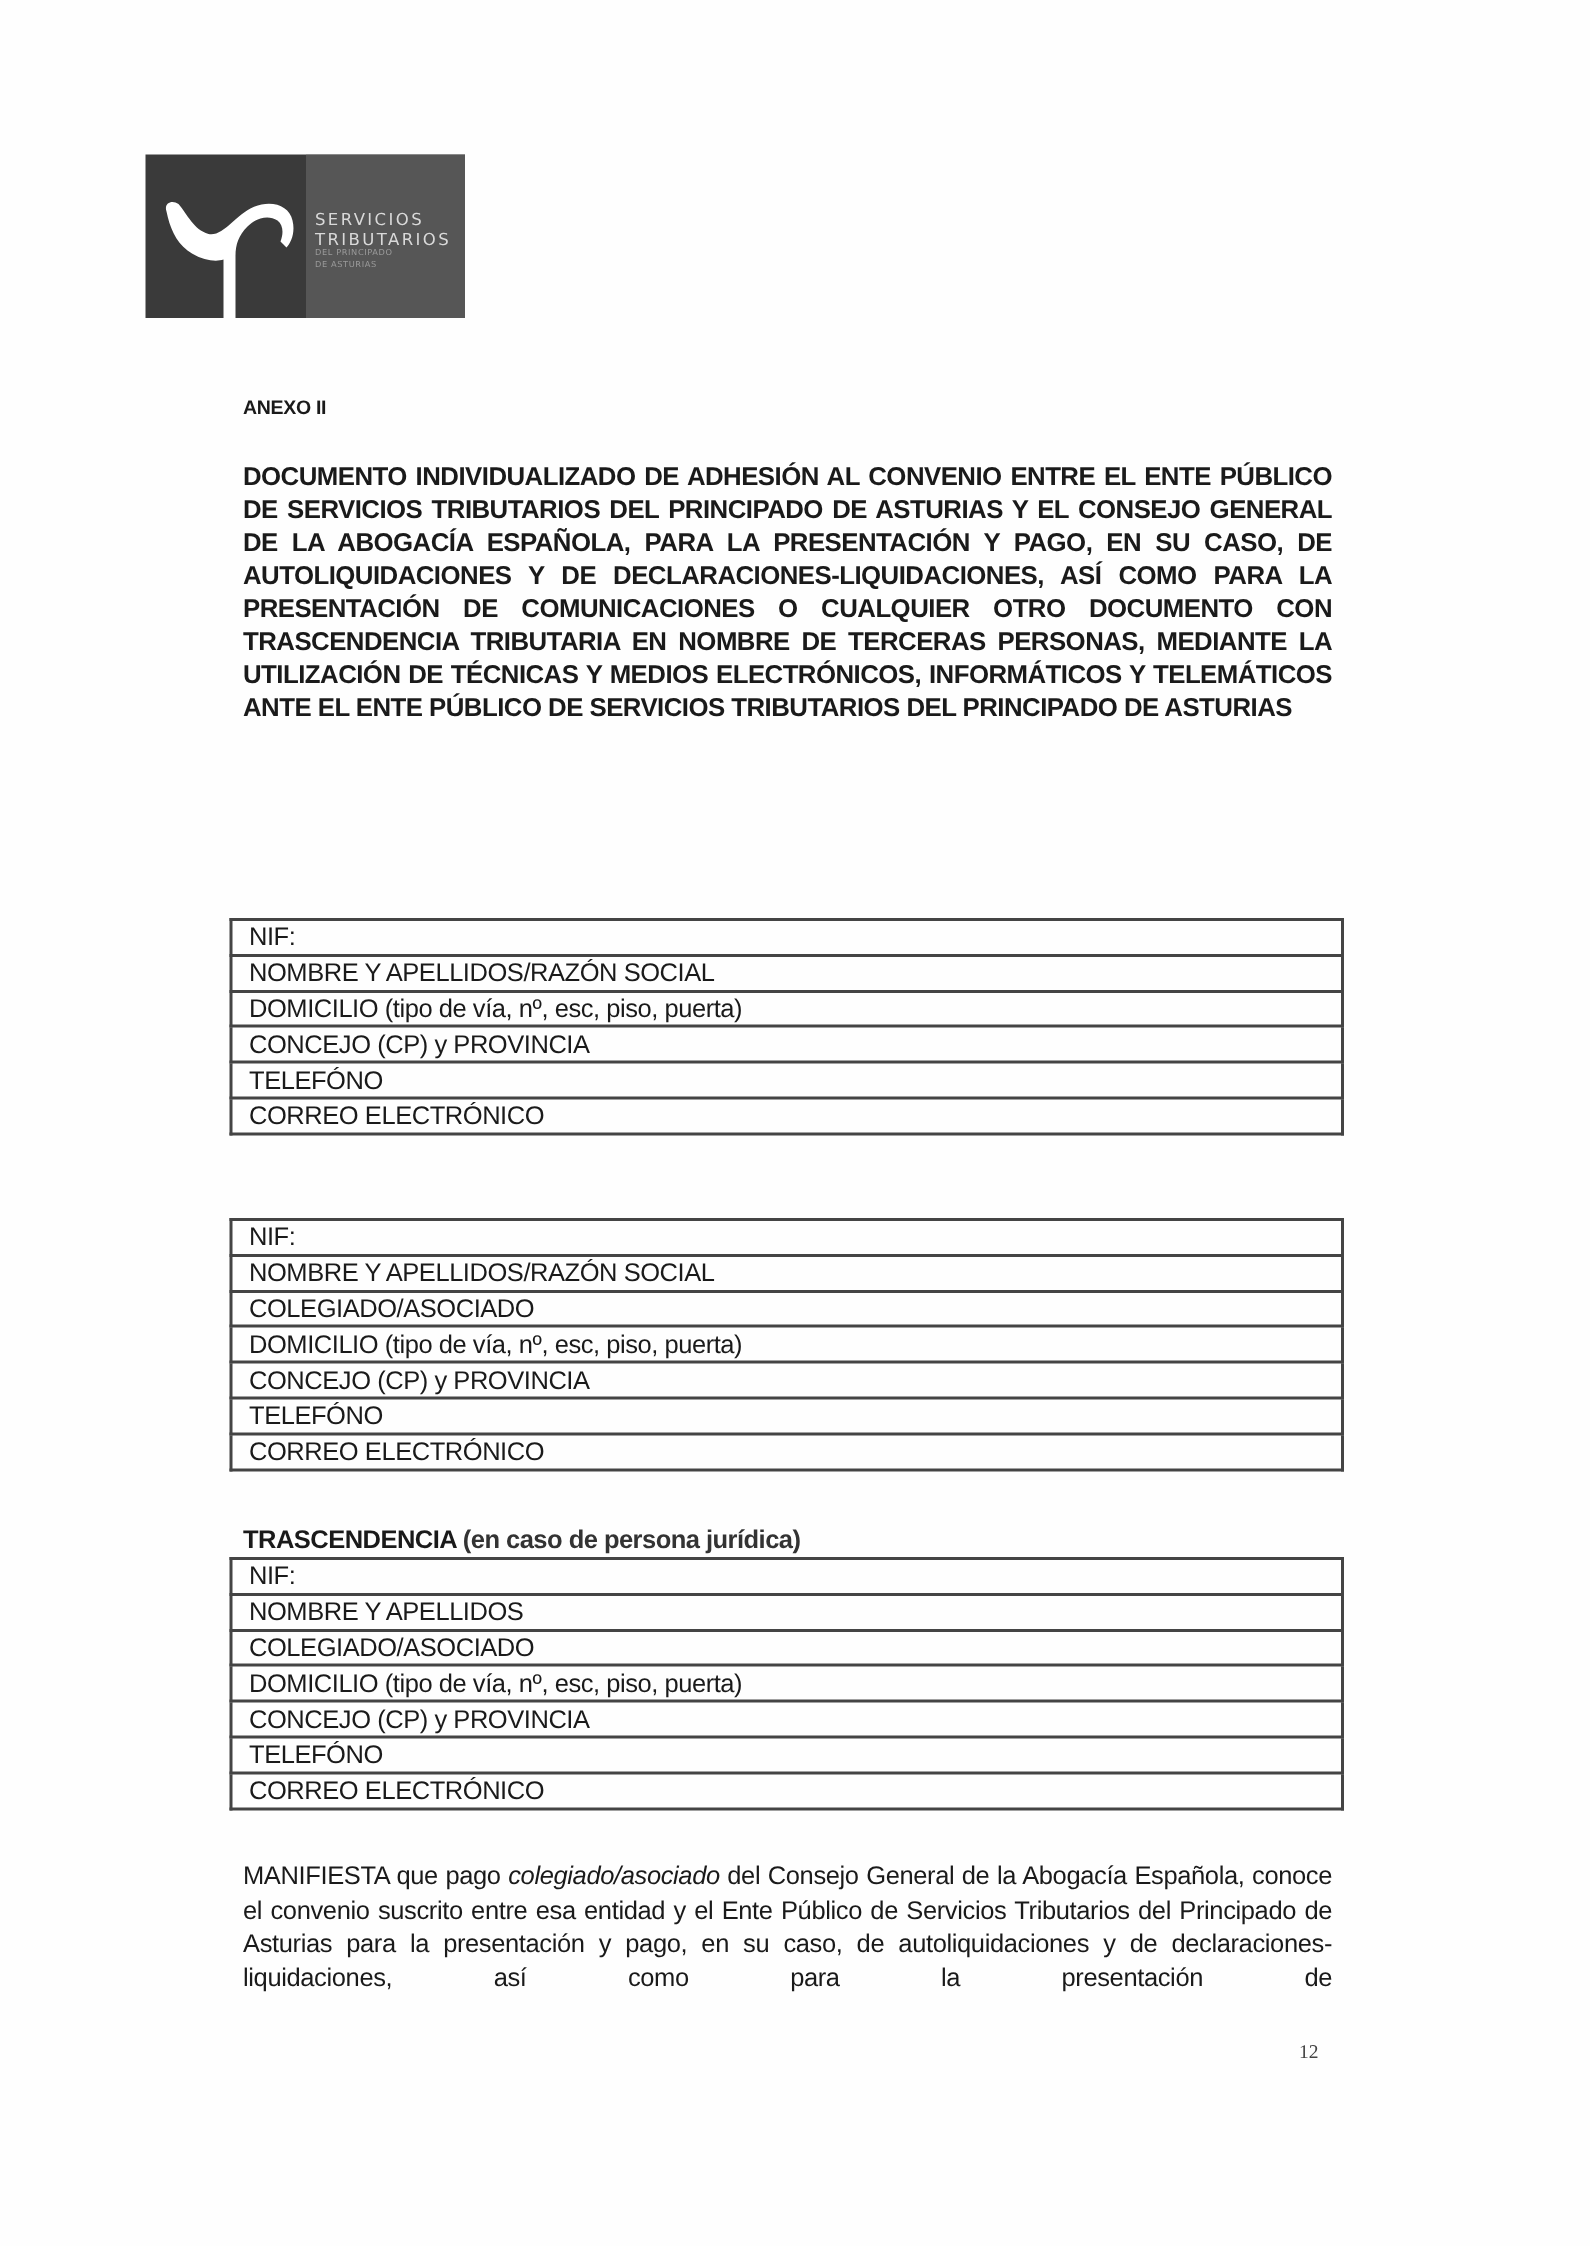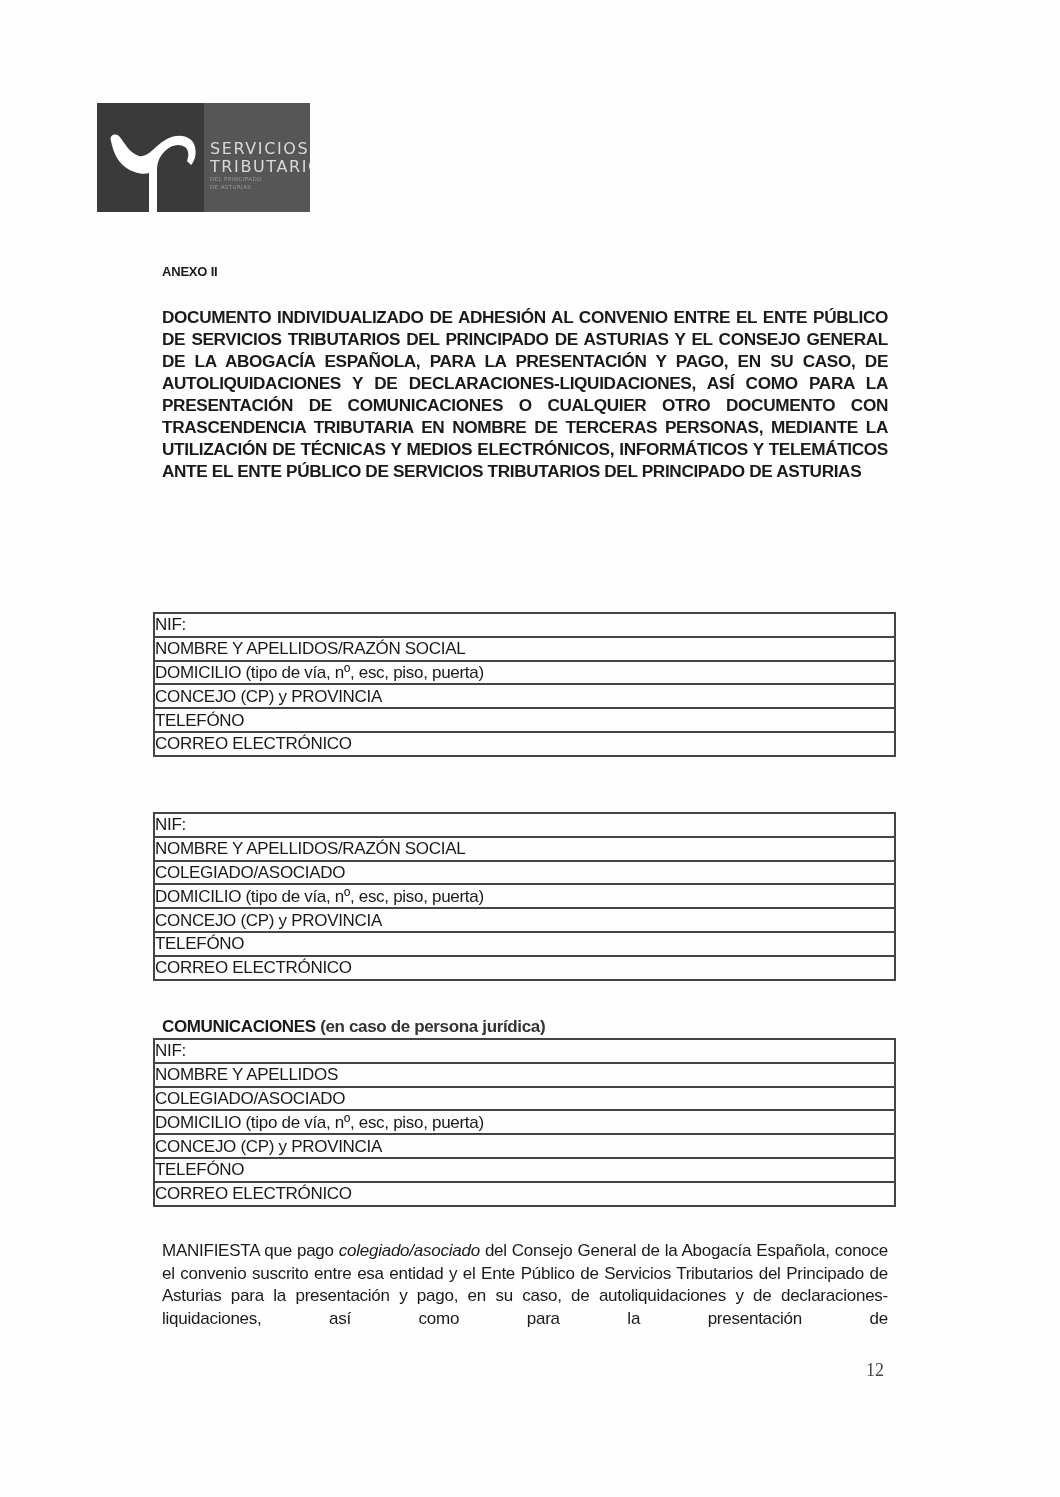--- a/index.html
+++ b/index.html
@@ -41,21 +41,21 @@
     }
     .logo .logo-text {
       position: absolute;
       left: 113px; top: 38px;
       color: #d9d9d9;
       font-family: "DejaVu Sans", sans-serif;
       font-weight: normal;
       line-height: 1;
     }
     .logo .lt1, .logo .lt2 {
-      font-size: 16px;
+      font-size: 11px;
       letter-spacing: 1.6px;
       display: block;
       margin-bottom: 2px;
     }
     .logo .lt3, .logo .lt4 {
       font-size: 5.5px;
       letter-spacing: 0.4px;
       display: block;
       color: #9a9a9a;
       margin-top: 2px;
@@ -92,21 +92,21 @@
 
     table.form-table {
       position: absolute;
       left: 153px;
       width: 743px;
       border-collapse: collapse;
     }
     table.form-table td {
       border: 2px solid #444;
       height: 21.8px;
-      padding: 0 0 0 0;
+      padding: 0 0 0 11px;
       font-size: 17px;
       letter-spacing: -0.3px;
       color: #1a1a1a;
       vertical-align: middle;
       line-height: 21px;
     }
 
     .manifiesta {
       position: absolute;
       left: 162px; top: 1240px;
@@ -118,21 +118,21 @@
       letter-spacing: -0.25px;
       color: #1a1a1a;
     }
     .manifiesta b { font-weight: normal; }
     .manifiesta i { font-style: italic; }
 
     .page-number {
       position: absolute;
       left: 866px; top: 1360px;
       font-family: "Liberation Serif", serif;
-      font-size: 18px;
+      font-size: 13px;
       color: #444;
     }
   </style>
 </head>
 <body>
 
 <div class="page">
 
   <div class="logo">
     <div class="logo-right"></div>
@@ -194,21 +194,21 @@
     <tr>
           <td>TELEFÓNO</td>
         </tr>
     <tr>
           <td>CORREO ELECTRÓNICO</td>
         </tr>
   </tbody>
     </table>
 
   <div class="section-title" style="top:1016px;">
-    <span>COMUNICACIONES</span>
+    <span>TRASCENDENCIA</span>
     <span class="normal-weight">(en caso de persona jurídica)</span>
   </div>
   <table class="form-table" style="top:1038px;">
     <tbody>
         <tr>
           <td>NIF:</td>
         </tr>
     <tr>
           <td>NOMBRE Y APELLIDOS</td>
         </tr>

